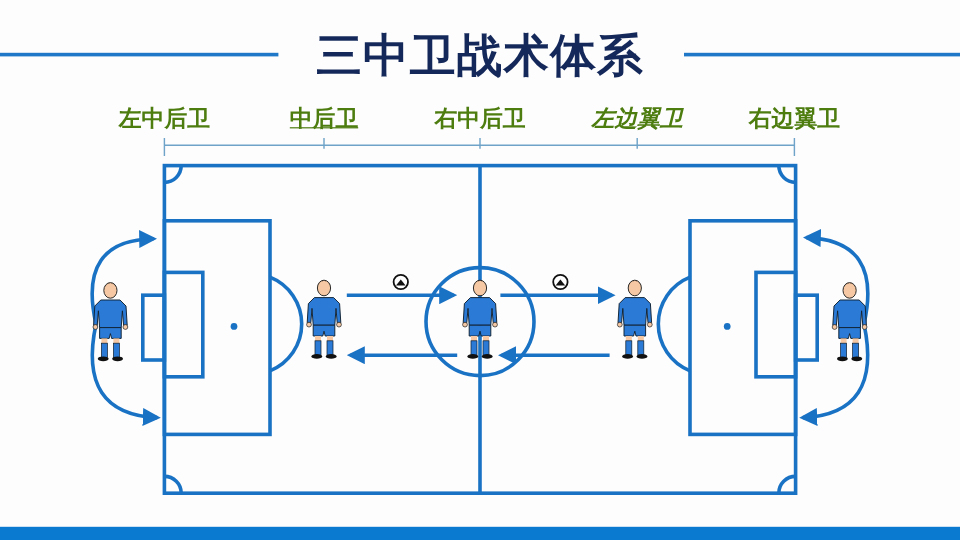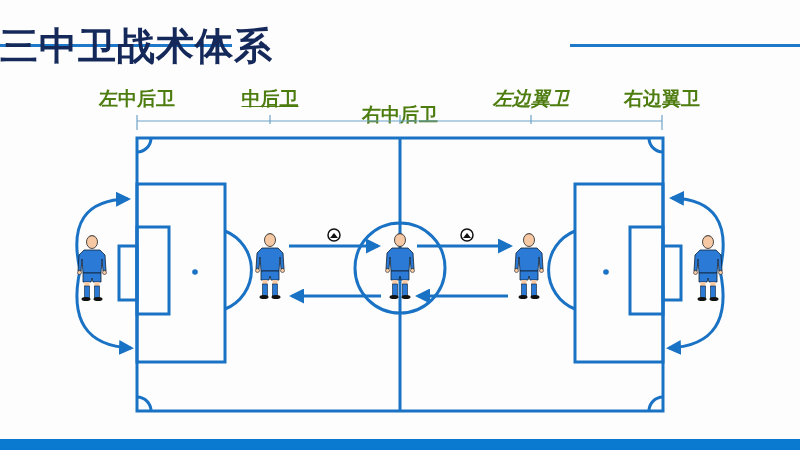--- a/index.html
+++ b/index.html
@@ -5,21 +5,21 @@
   html, body { margin: 0; padding: 0; }
   body {
     width: 800px; height: 450px; overflow: hidden; position: relative;
     background: #fdfdfd;
     font-family: "DejaVu Sans", sans-serif;
   }
   .title-rule {
     position: absolute; top: 44px; height: 3px; background: #1f78c8;
   }
   .title {
-    position: absolute; top: 22px; left: 0; width: 800px; text-align: left;
+    position: absolute; top: 22px; left: 0; width: 800px; text-align: center;
     font-size: 38px; font-weight: bold; color: #14285a; letter-spacing: 1px;
     line-height: 48px;
   }
   .pos-label {
     position: absolute; top: 86px; font-size: 19px; font-weight: bold;
     color: #4d7c0f; white-space: nowrap; transform: translateX(-50%);
   }
   .bottom-bar {
     position: absolute; left: 0; top: 439px; width: 800px; height: 11px;
     background: #0a7ad0;
@@ -28,21 +28,21 @@
 </style>
 </head>
 <body>
 
 <div class="title-rule" style="left:0;width:232px;"></div>
 <div class="title-rule" style="left:570px;width:230px;"></div>
 <div class="title">三中卫战术体系</div>
 
 <div class="pos-label" style="left:137px;">左中后卫</div>
 <div class="pos-label" style="left:270px;text-decoration:underline;">中后卫</div>
-<div class="pos-label" style="left:400px;margin-top:16px;">右中后卫</div>
+<div class="pos-label" style="left:400px;">右中后卫</div>
 <div class="pos-label" style="left:531px;font-style:italic;">左边翼卫</div>
 <div class="pos-label" style="left:662px;text-align:center;">右边翼卫</div>
 
 <svg class="field" width="800" height="450" viewBox="0 0 800 450">
   <defs>
     <marker id="ah" viewBox="0 0 10 10" refX="8" refY="5" markerWidth="5" markerHeight="5" orient="auto-start-reverse">
       <path d="M0,0 L10,5 L0,10 z" fill="#1a72c4"></path>
     </marker>
     <g id="player">
 

